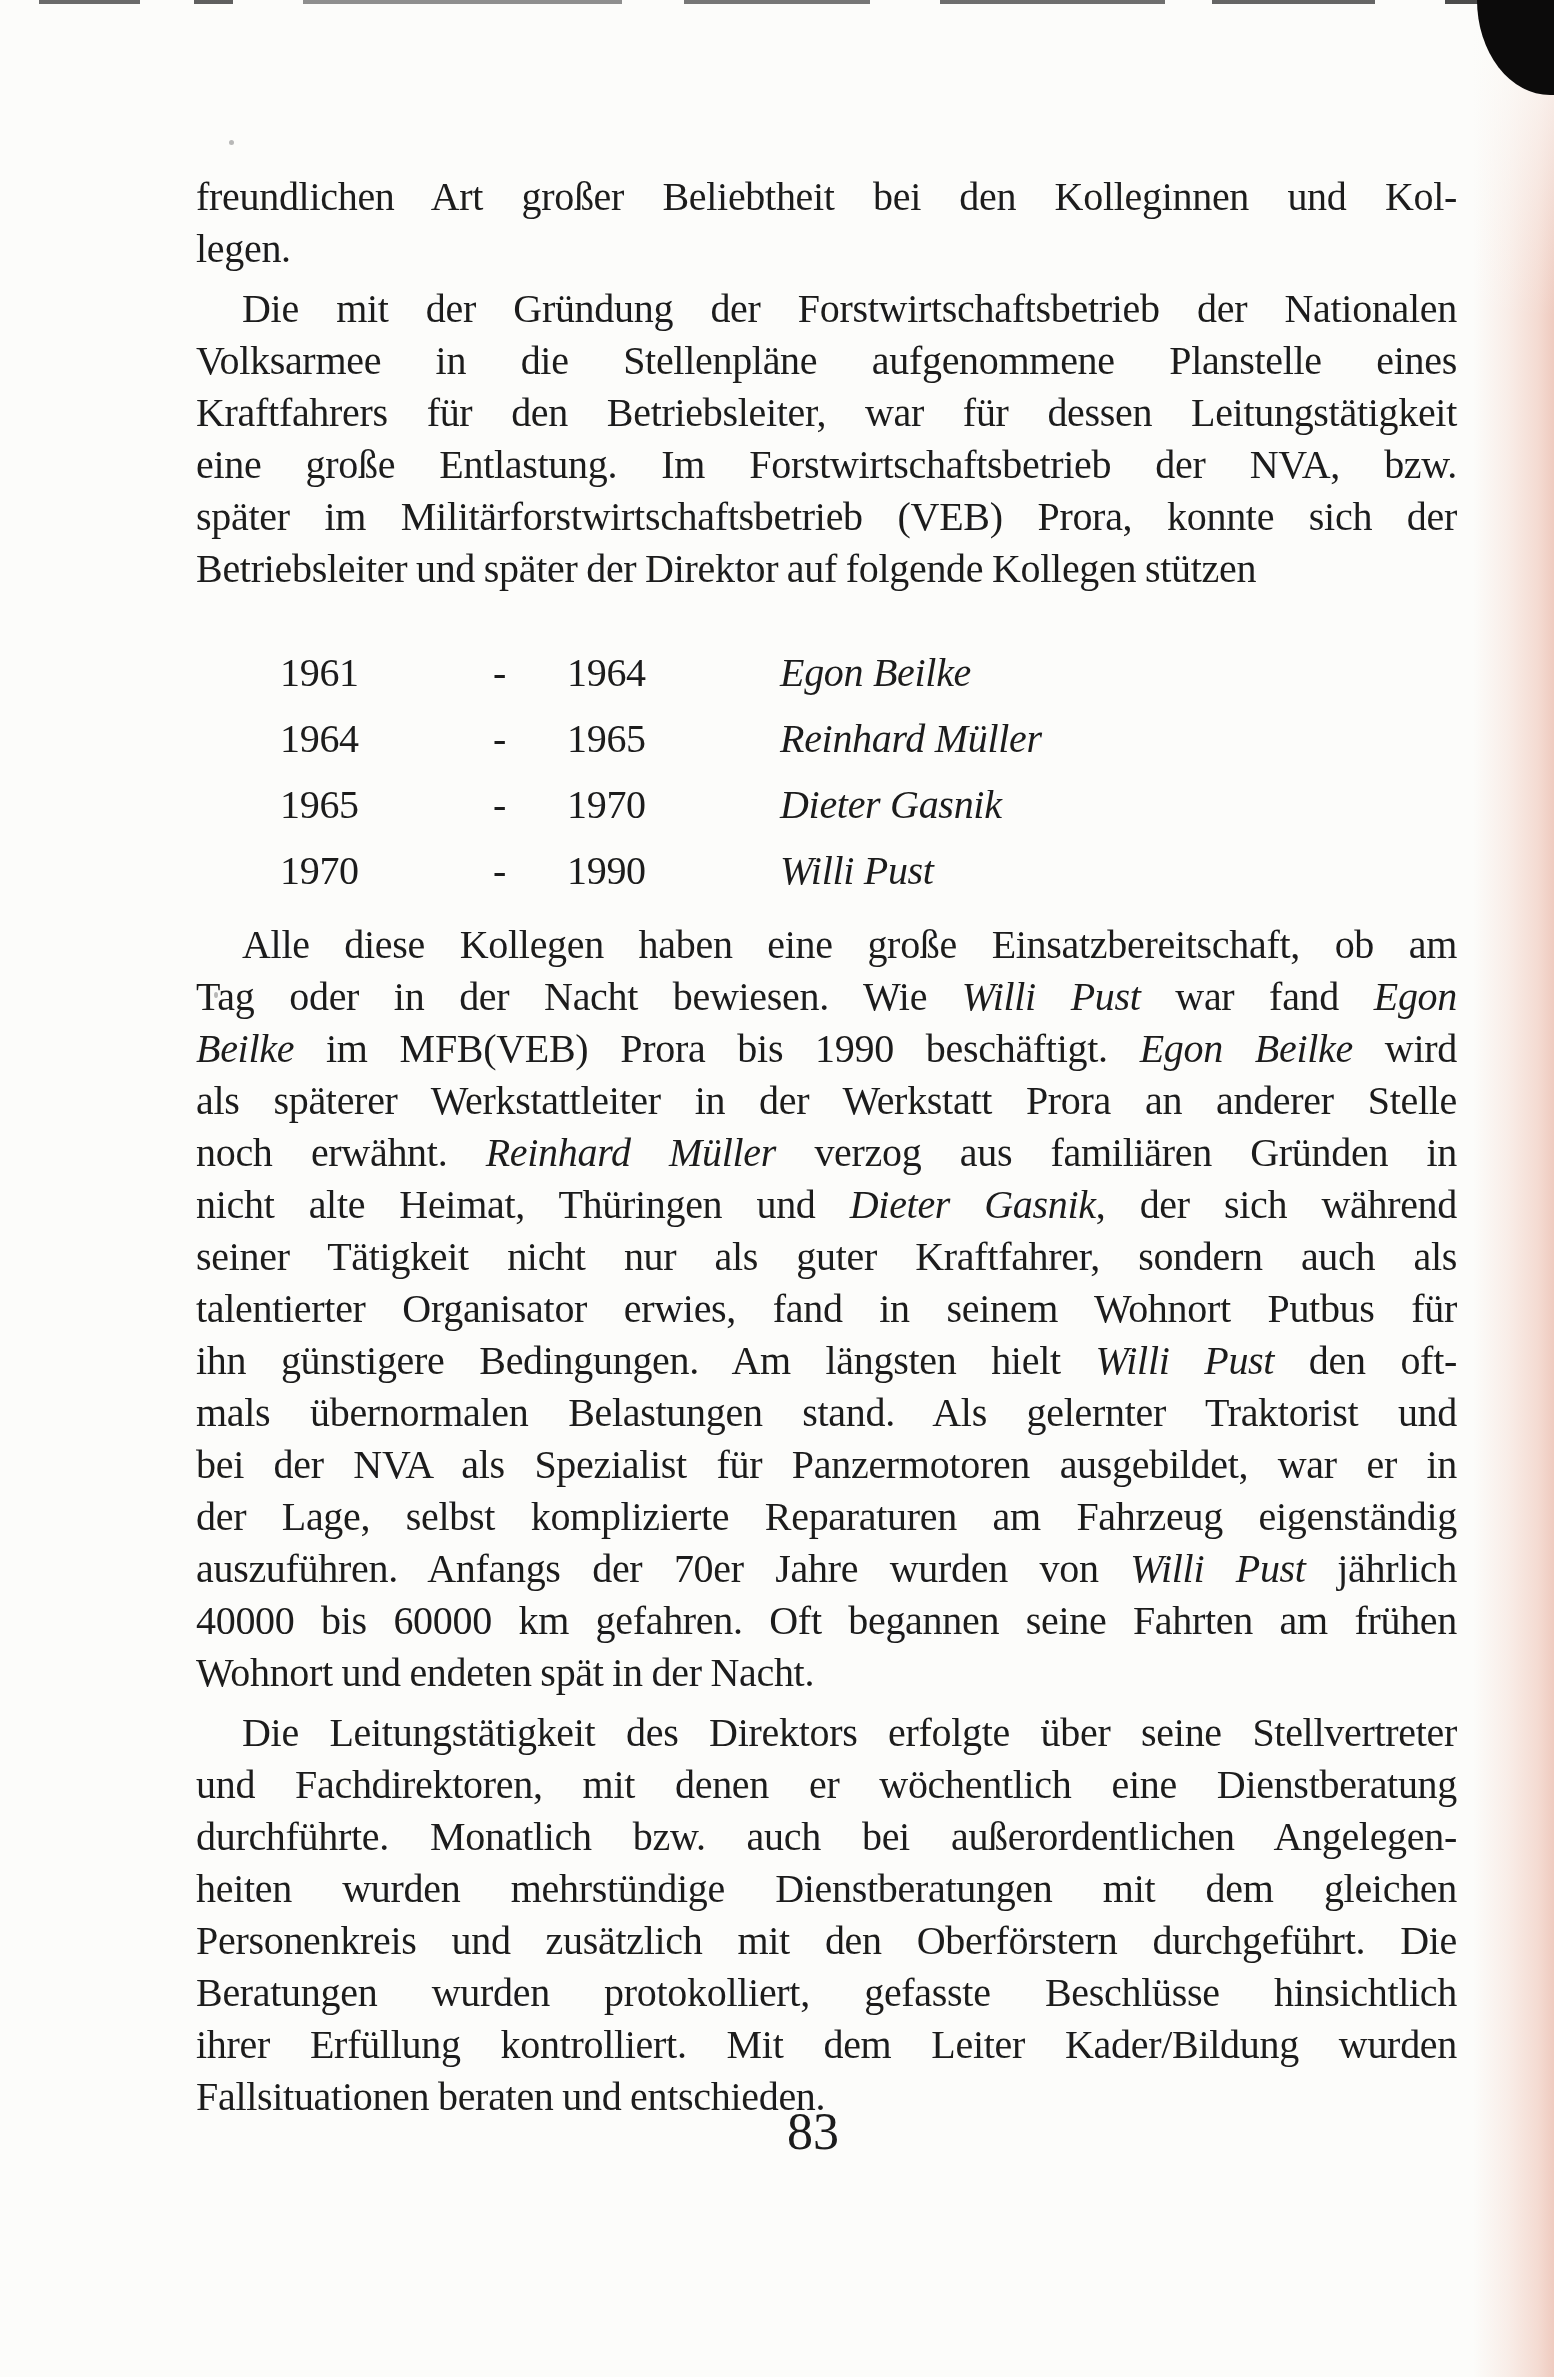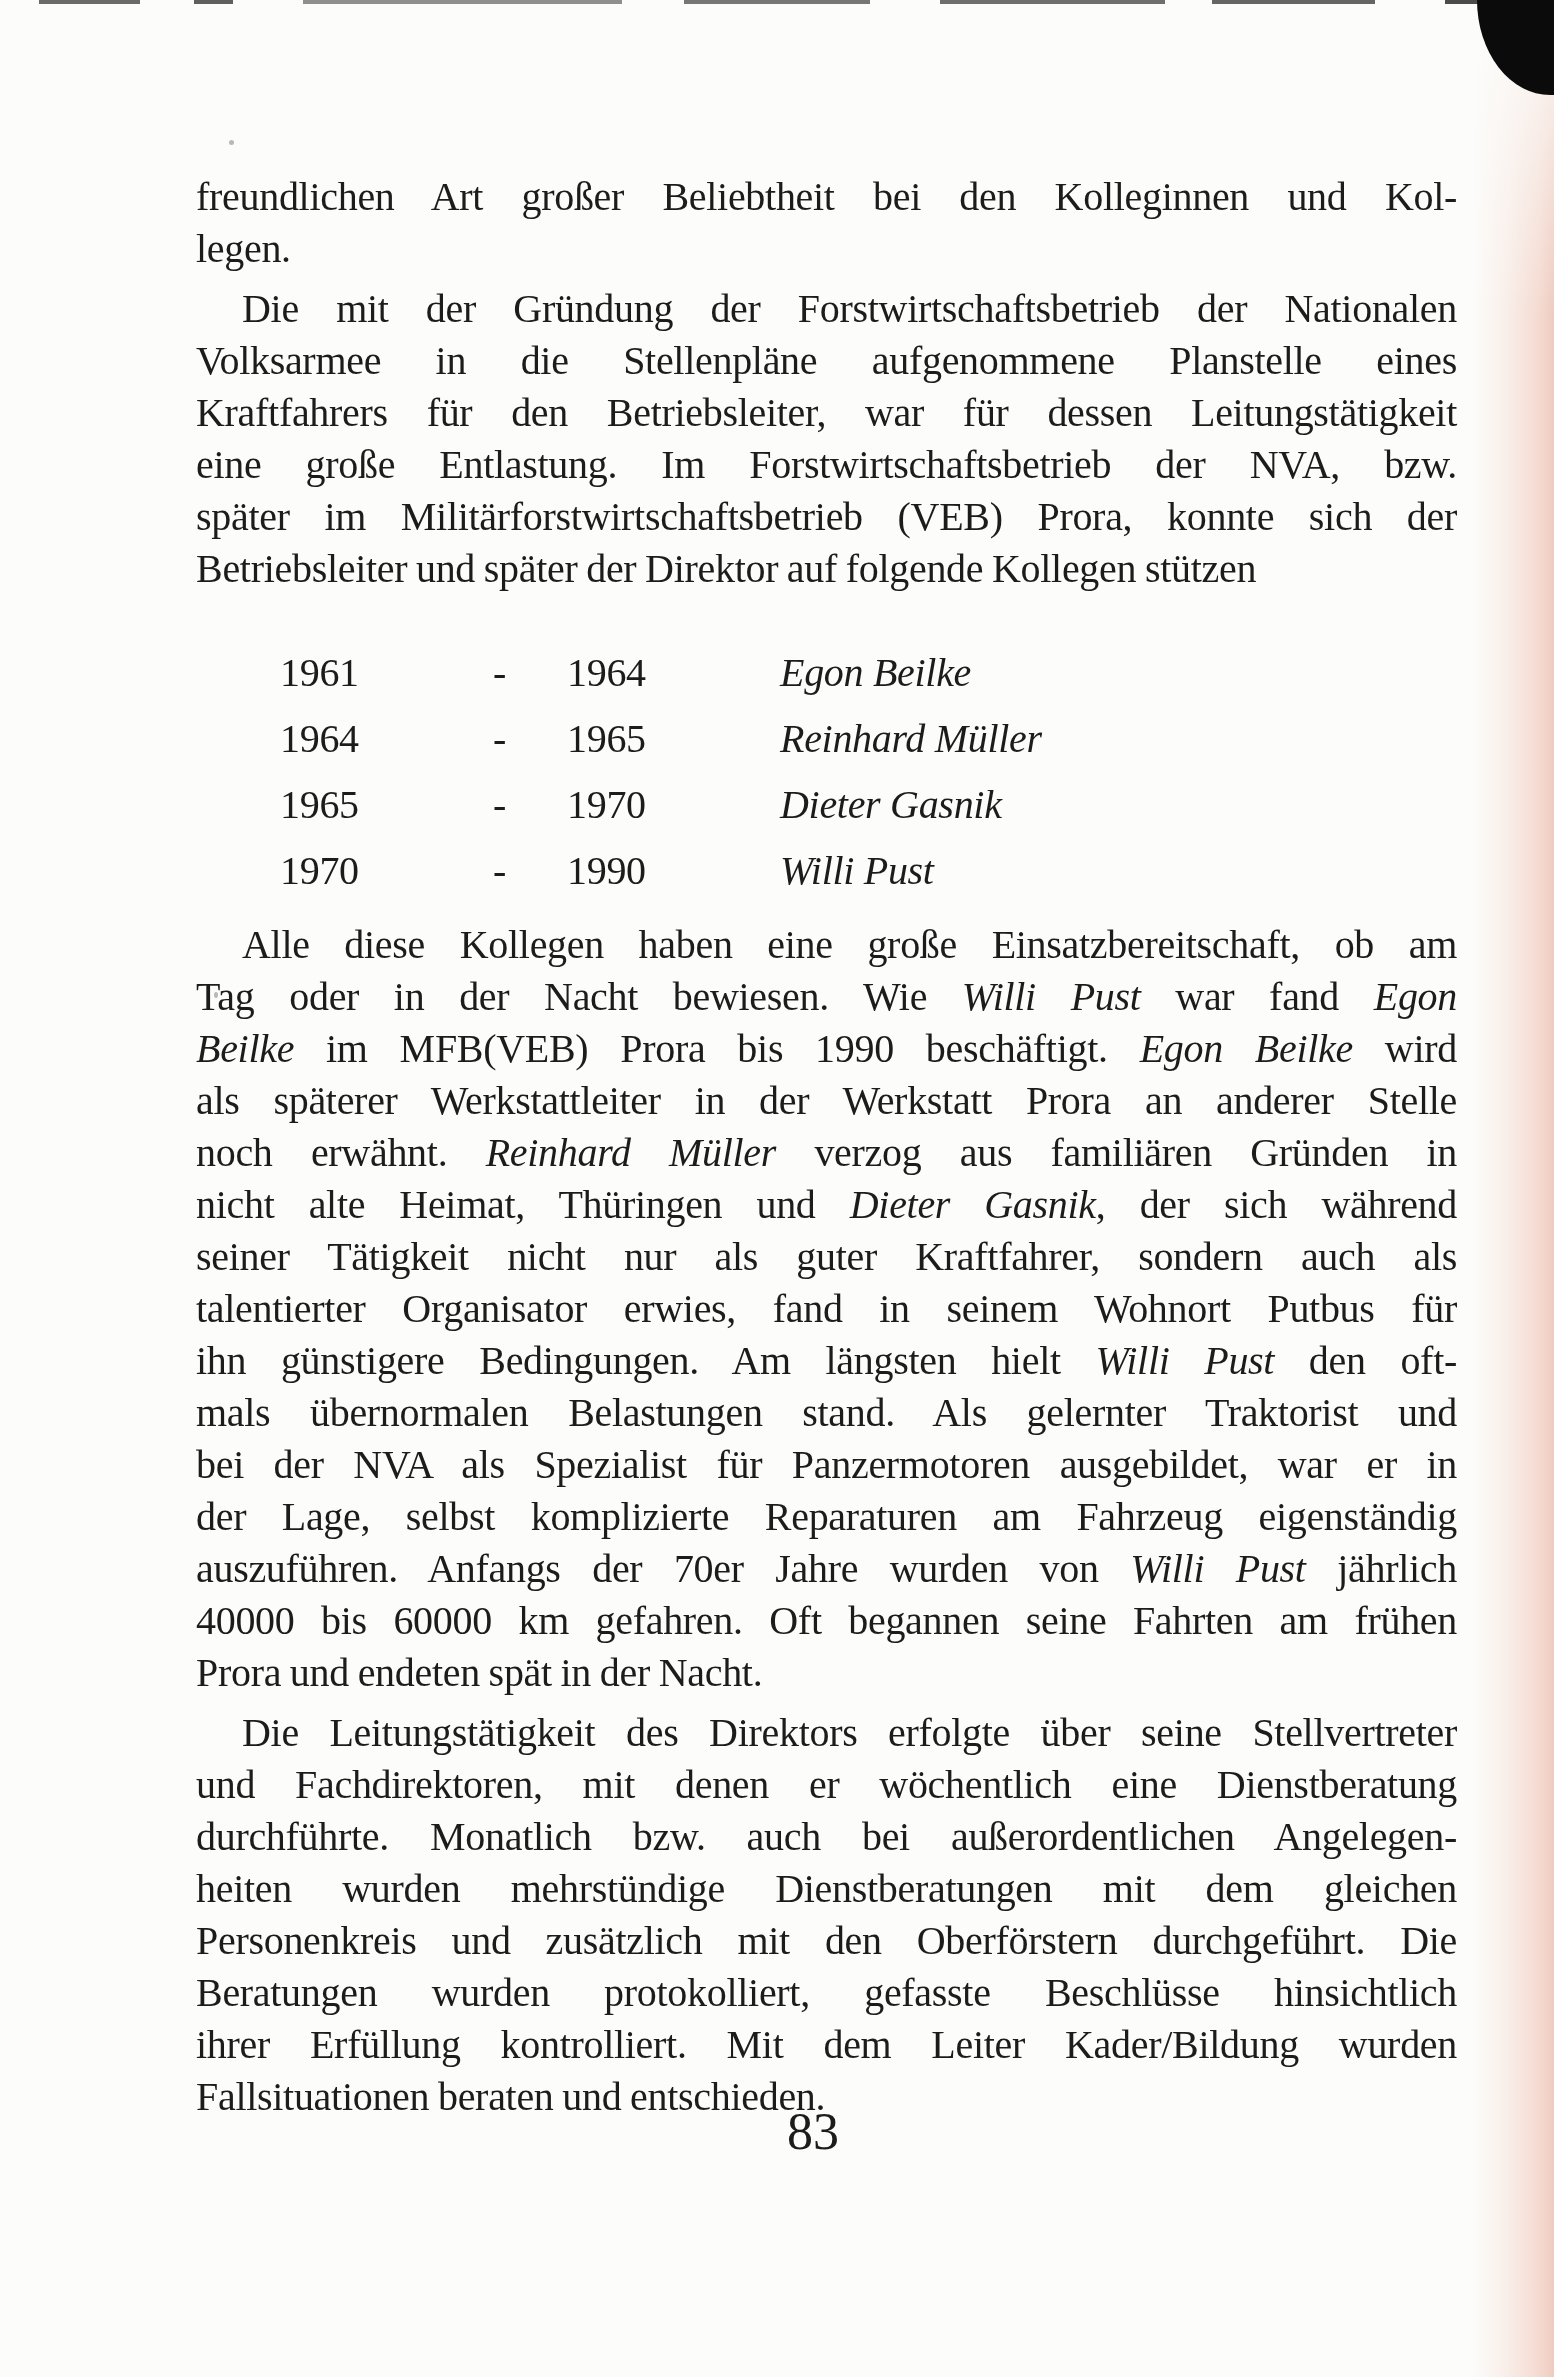--- a/index.html
+++ b/index.html
@@ -143,21 +143,21 @@
         <div class="line"><span class="seg">noch erwähnt. </span><span class="seg it">Reinhard Müller</span><span class="seg"> verzog aus familiären Gründen in</span></div>
         <div class="line"><span class="seg">nicht alte Heimat, Thüringen und </span><span class="seg it">Dieter Gasnik</span><span class="seg">, der sich während</span></div>
         <div class="line"><span class="seg">seiner Tätigkeit nicht nur als guter Kraftfahrer, sondern auch als</span></div>
         <div class="line"><span class="seg">talentierter Organisator erwies, fand in seinem Wohnort Putbus für</span></div>
         <div class="line"><span class="seg">ihn günstigere Bedingungen. Am längsten hielt </span><span class="seg it">Willi Pust</span><span class="seg"> den oft-</span></div>
         <div class="line"><span class="seg">mals übernormalen Belastungen stand. Als gelernter Traktorist und</span></div>
         <div class="line"><span class="seg">bei der NVA als Spezialist für Panzermotoren ausgebildet, war er in</span></div>
         <div class="line"><span class="seg">der Lage, selbst komplizierte Reparaturen am Fahrzeug eigenständig</span></div>
         <div class="line"><span class="seg">auszuführen. Anfangs der 70er Jahre wurden von </span><span class="seg it">Willi Pust</span><span class="seg"> jährlich</span></div>
         <div class="line"><span class="seg">40000 bis 60000 km gefahren. Oft begannen seine Fahrten am frühen</span></div>
-        <div class="line lastline"><span class="seg">Prora und endeten spät in der Nacht.</span></div>
+        <div class="line lastline"><span class="seg">Wohnort und endeten spät in der Nacht.</span></div>
       </div>
       <div class="paragraph">
         <div class="line indent"><span class="seg">Die Leitungstätigkeit des Direktors erfolgte über seine Stellvertreter</span></div>
         <div class="line"><span class="seg">und Fachdirektoren, mit denen er wöchentlich eine Dienstberatung</span></div>
         <div class="line"><span class="seg">durchführte. Monatlich bzw. auch bei außerordentlichen Angelegen-</span></div>
         <div class="line"><span class="seg">heiten wurden mehrstündige Dienstberatungen mit dem gleichen</span></div>
         <div class="line"><span class="seg">Personenkreis und zusätzlich mit den Oberförstern durchgeführt. Die</span></div>
         <div class="line"><span class="seg">Beratungen wurden protokolliert, gefasste Beschlüsse hinsichtlich</span></div>
         <div class="line"><span class="seg">ihrer Erfüllung kontrolliert. Mit dem Leiter Kader/Bildung wurden</span></div>
         <div class="line lastline"><span class="seg">Fallsituationen beraten und entschieden.</span></div>

